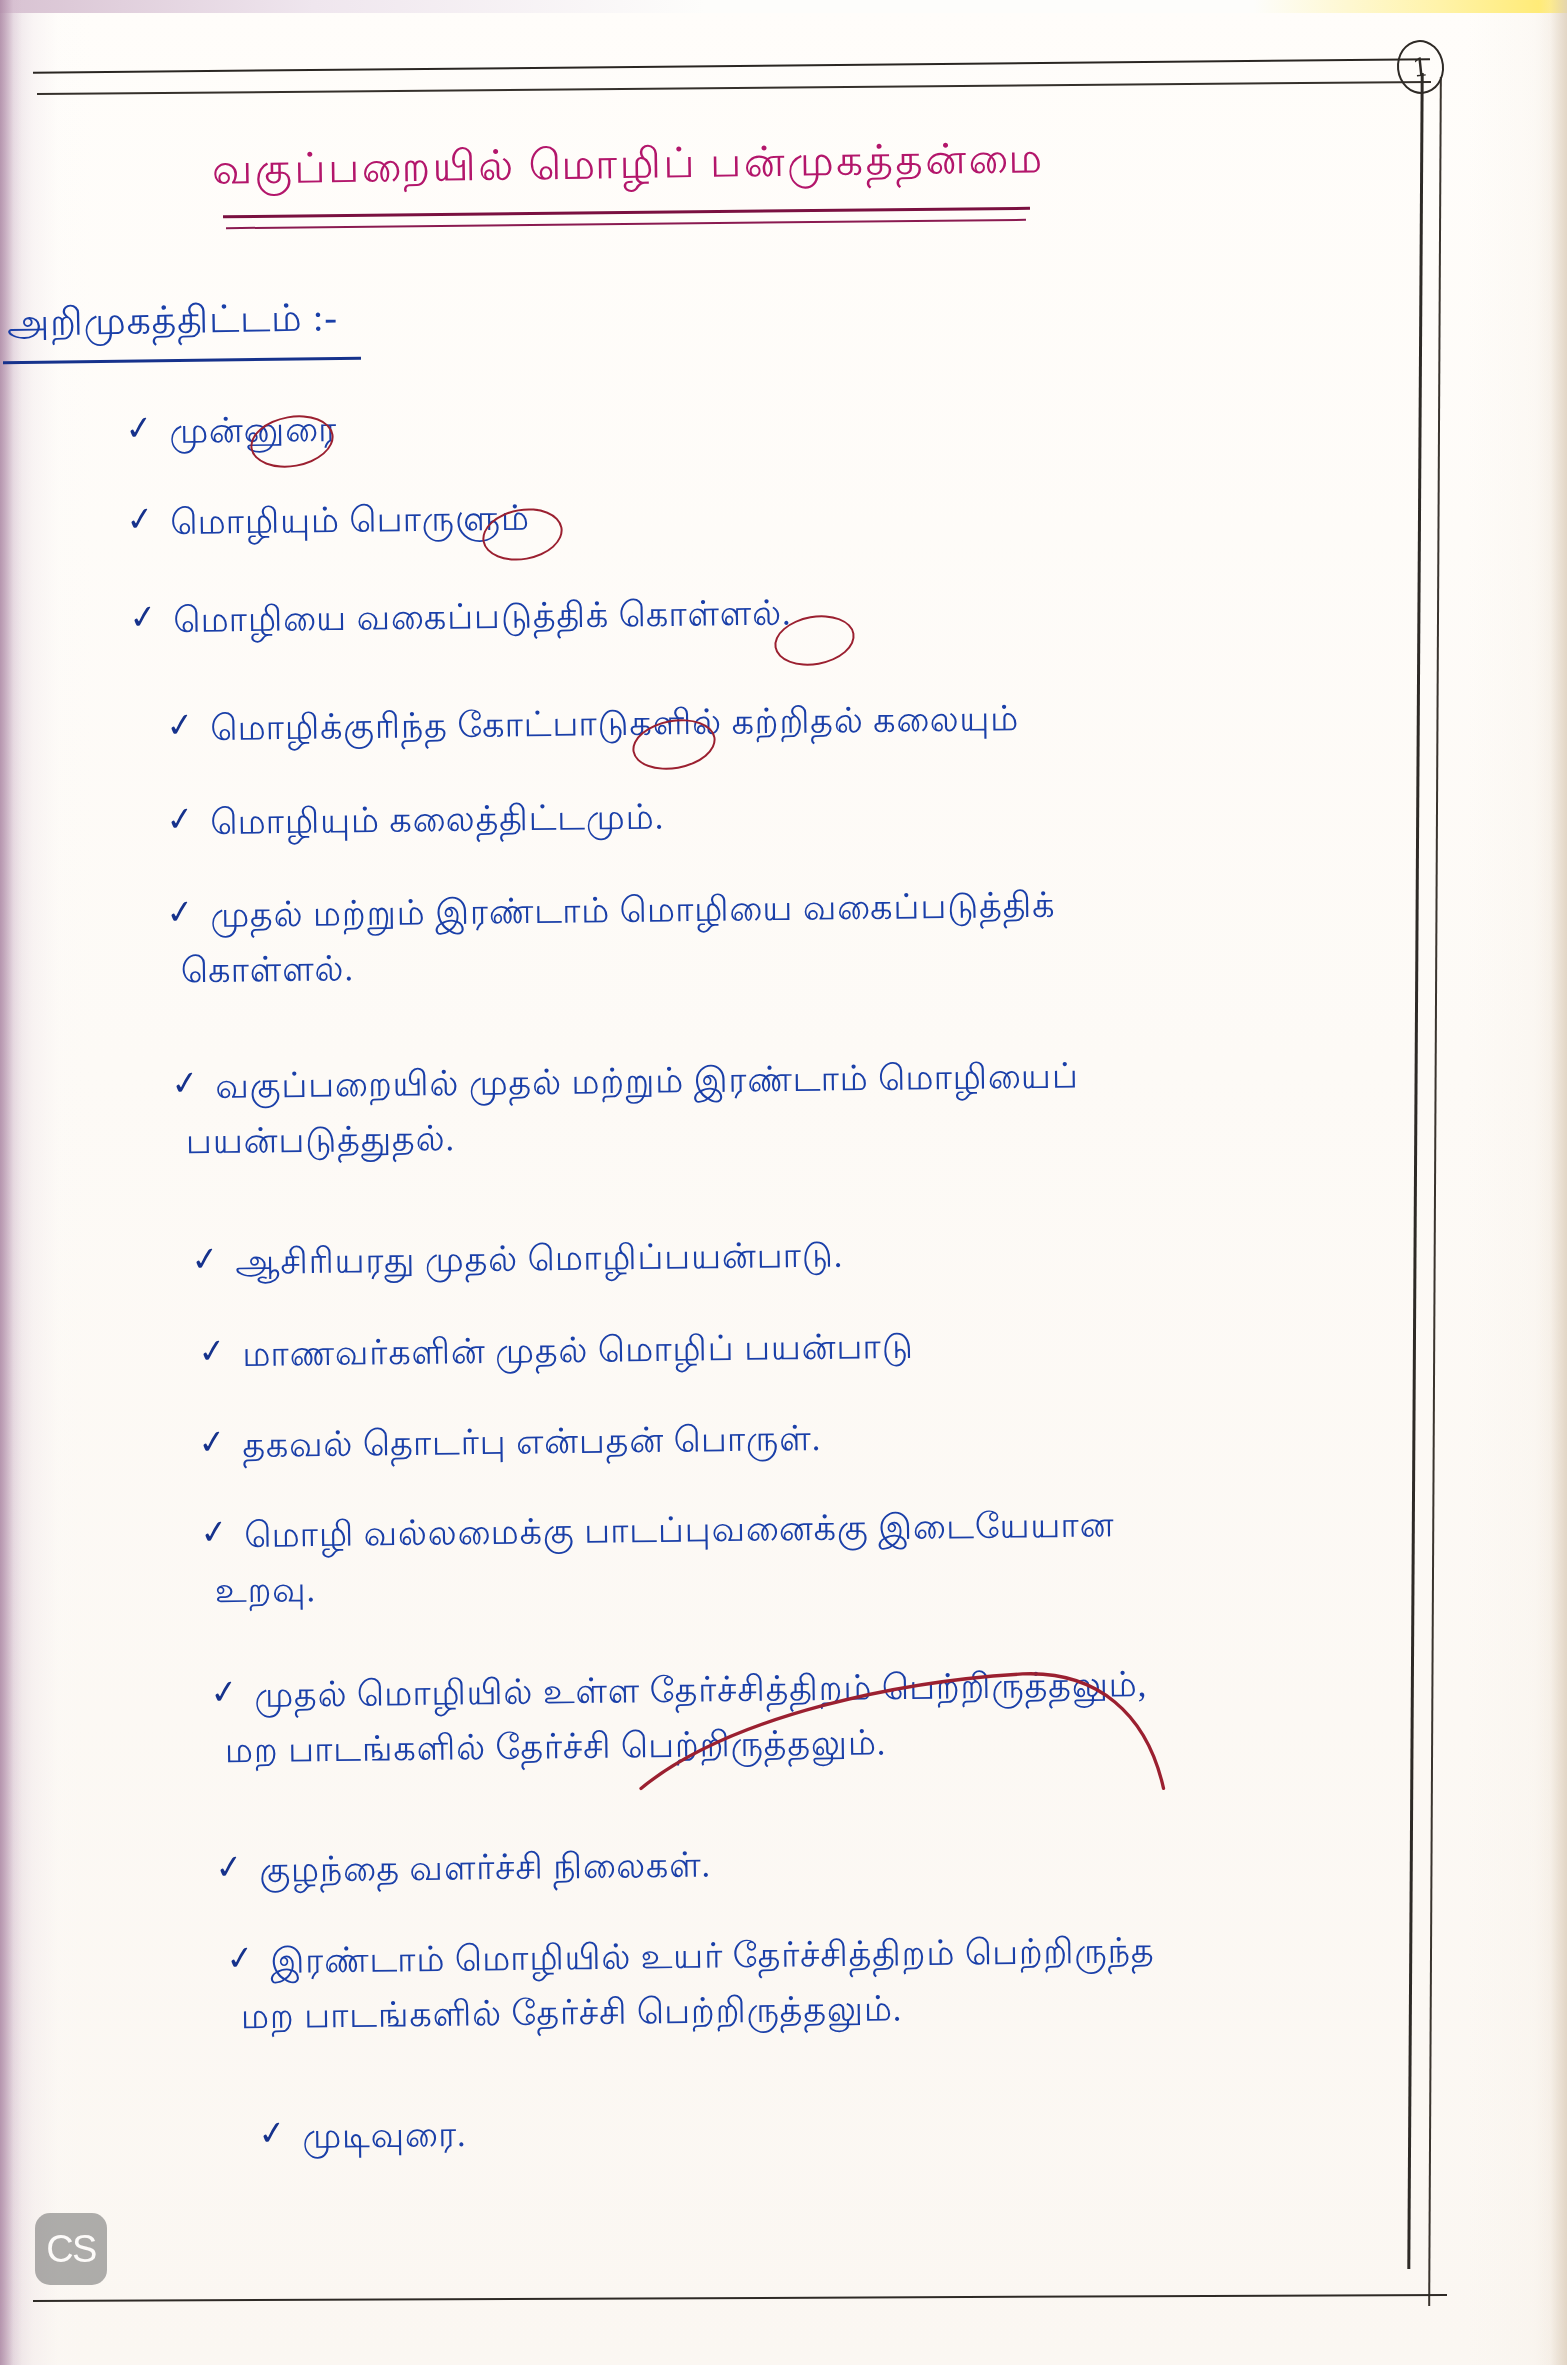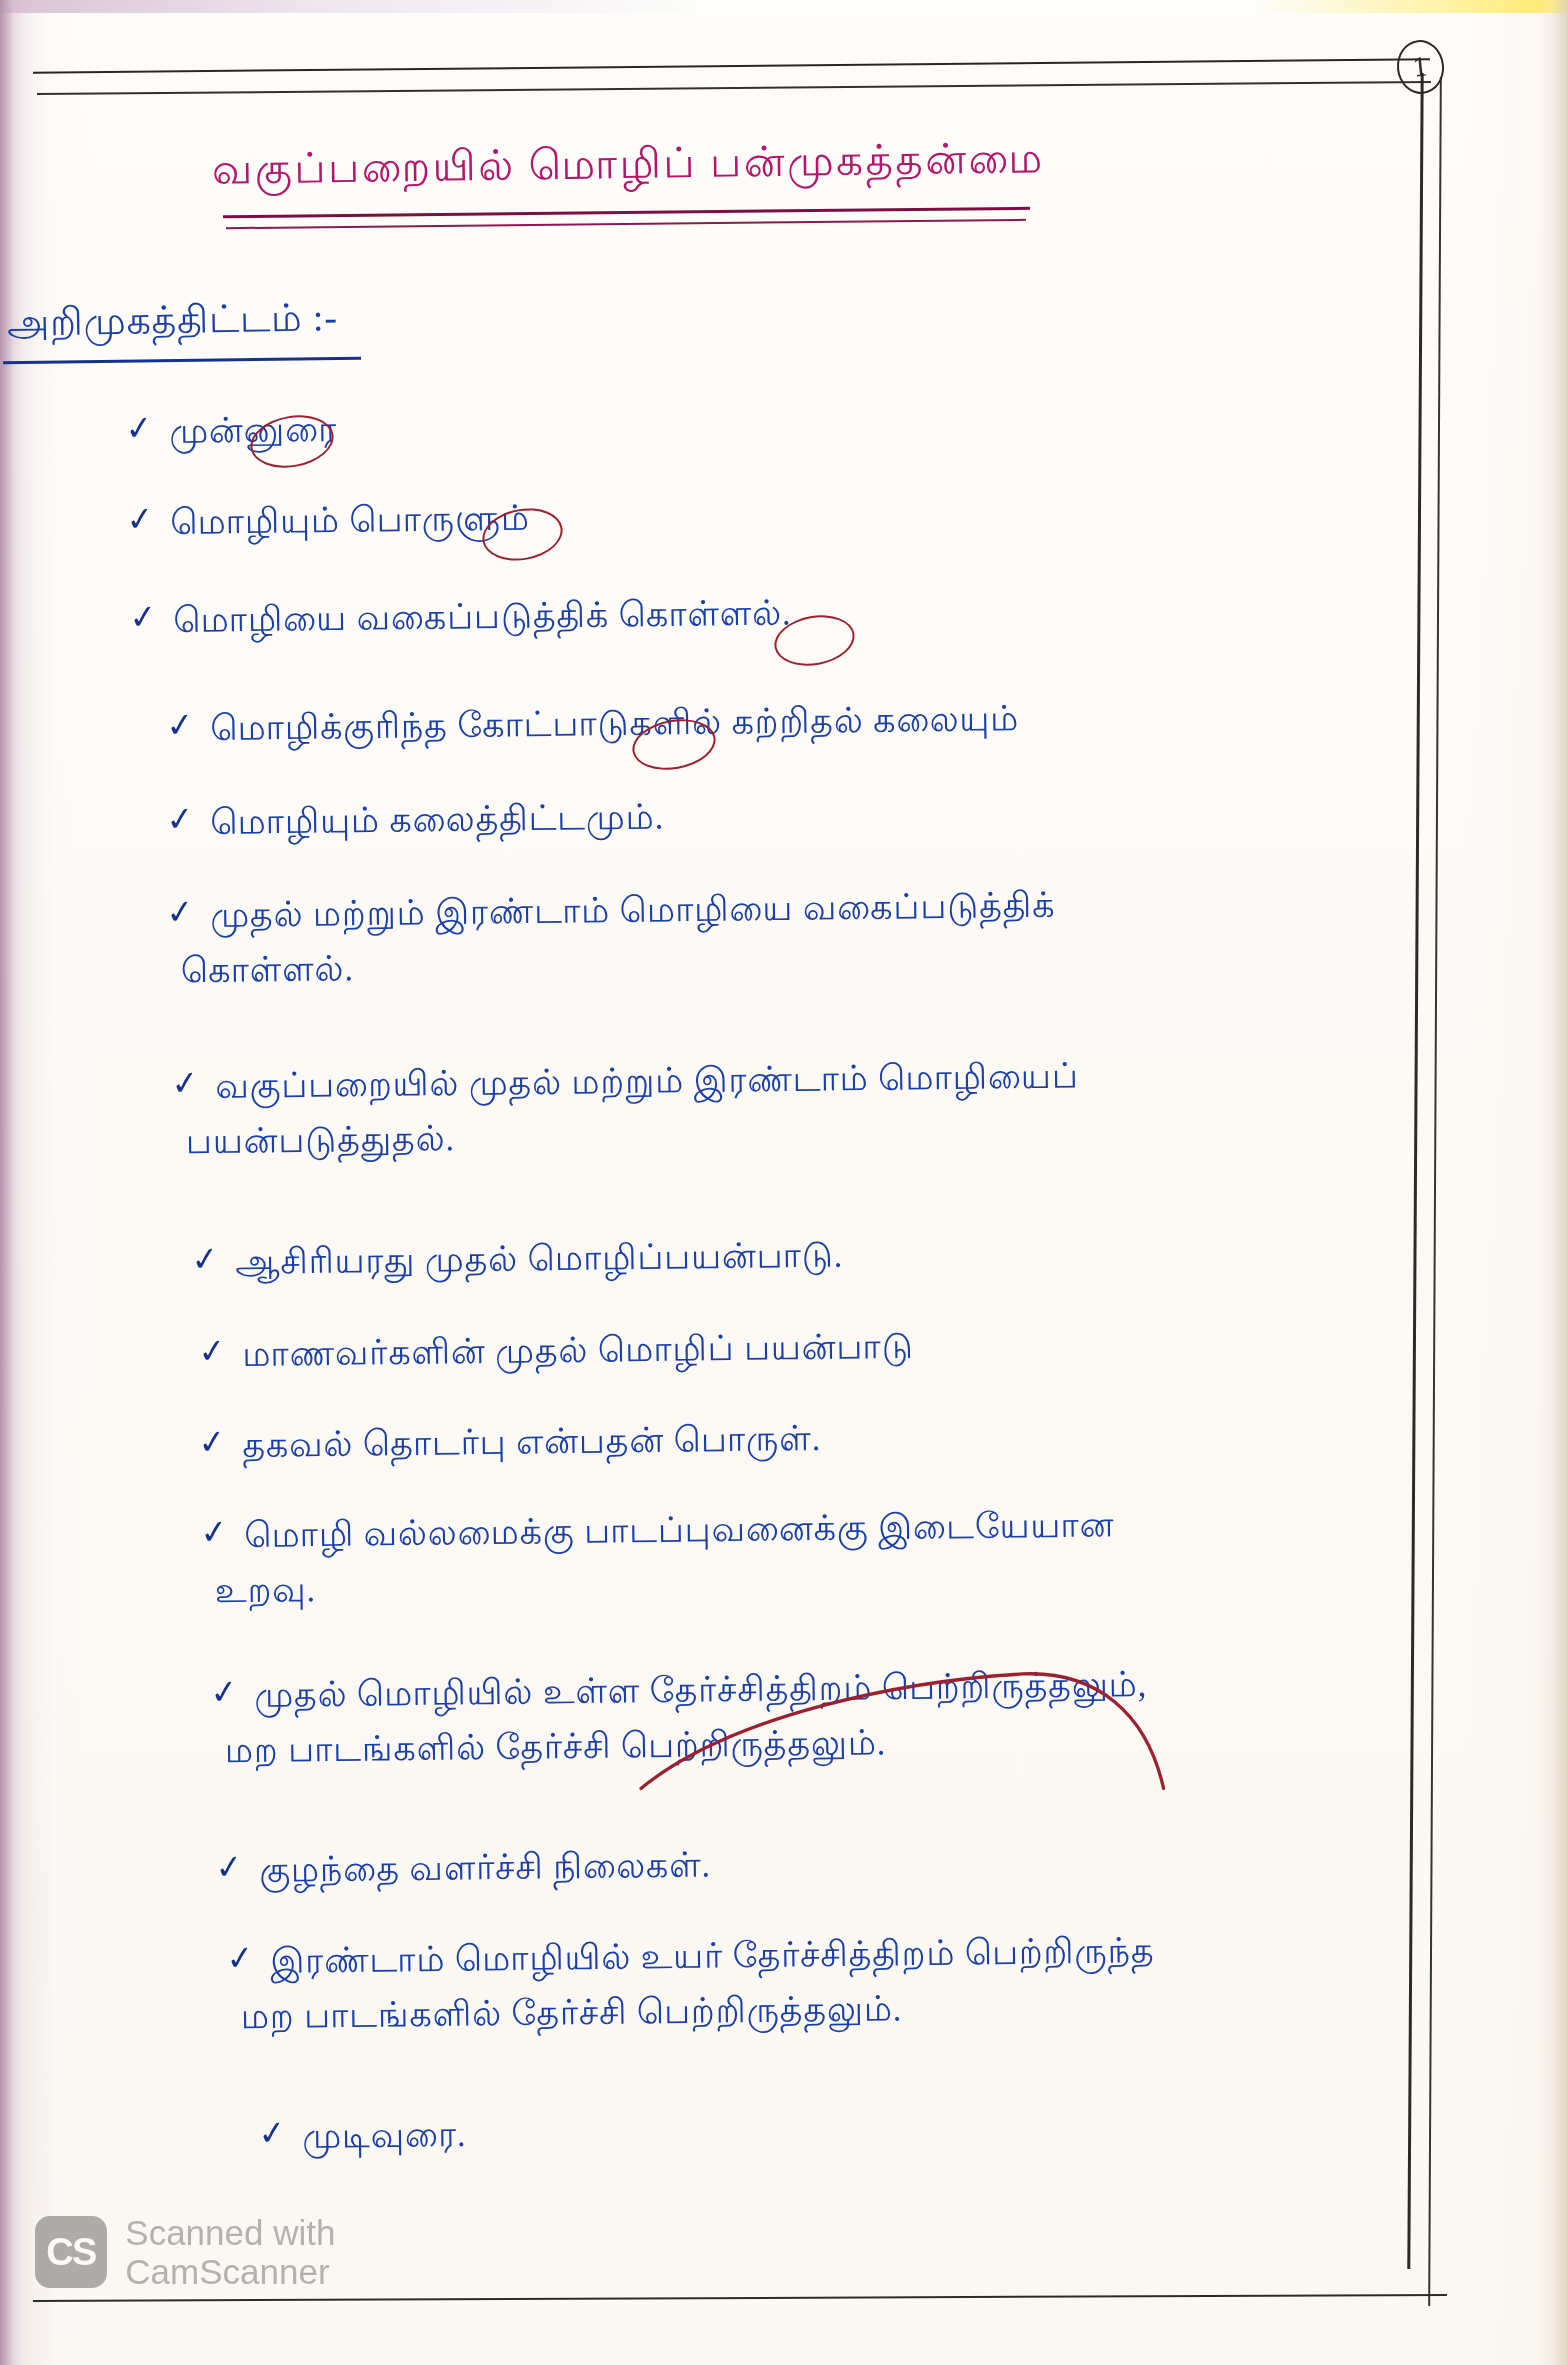--- a/index.html
+++ b/index.html
@@ -209,21 +209,21 @@
     align-items: center;
     gap: 18.3px;
     opacity: 0.55;
   }
   .cs-badge {
     width: 72px; height: 72px;
     border-radius: 15px;
     background: #6f6f6f;
     color: #fff;
     font-family: "Liberation Sans", sans-serif;
-    font-weight: bold;
+    font-weight: normal;
     font-size: 38px;
     display: flex;
     align-items: center;
     justify-content: center;
     letter-spacing: -1.7px;
   }
   .cs-text {
     font-family: "Liberation Sans", sans-serif;
     font-size: 35px;
     color: #7a7a7a;
@@ -321,19 +321,15 @@
   <div class="circlemark" style="left:482px; top:509px; width:77px; height:47px;"></div>
   <div class="circlemark" style="left:774px; top:616px; width:77px; height:45px;"></div>
   <div class="circlemark" style="left:632px; top:720px; width:80px; height:45px;"></div>
 
   <svg class="annotation" viewBox="0 0 700 170" xmlns="http://www.w3.org/2000/svg">
     <path d="M10 150 C 120 60, 330 20, 470 12 C 560 8, 620 60, 640 150" fill="none" stroke="#9b2030" stroke-width="4" stroke-linecap="round"></path>
   </svg>
 
   <div class="watermark">
     <div class="cs-badge">CS</div>
-    <div class="cs-text">
-      <div>Scanned with</div>
-      <div>CamScanner</div>
-    </div>
   </div>
 </div>
 
 
 </body></html>

